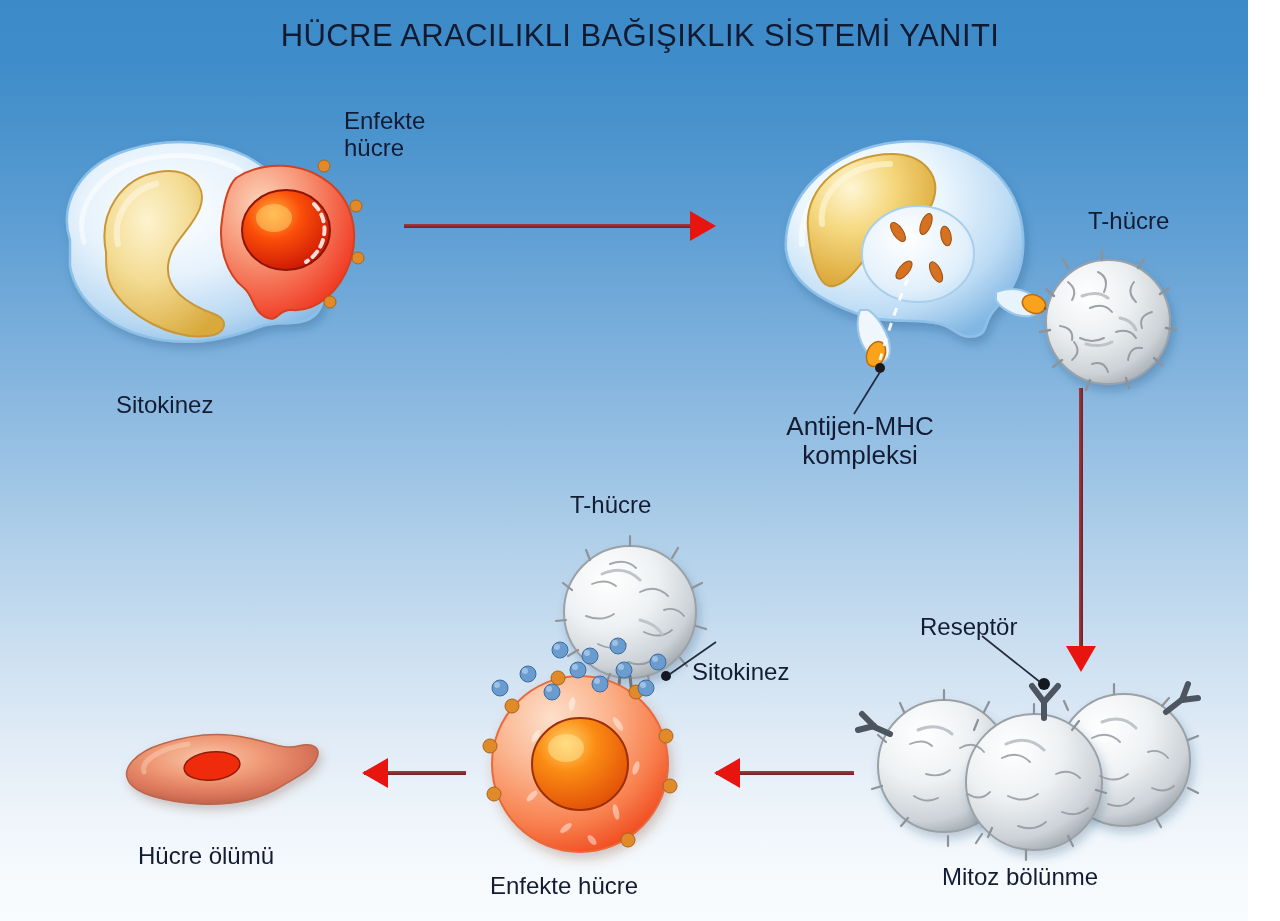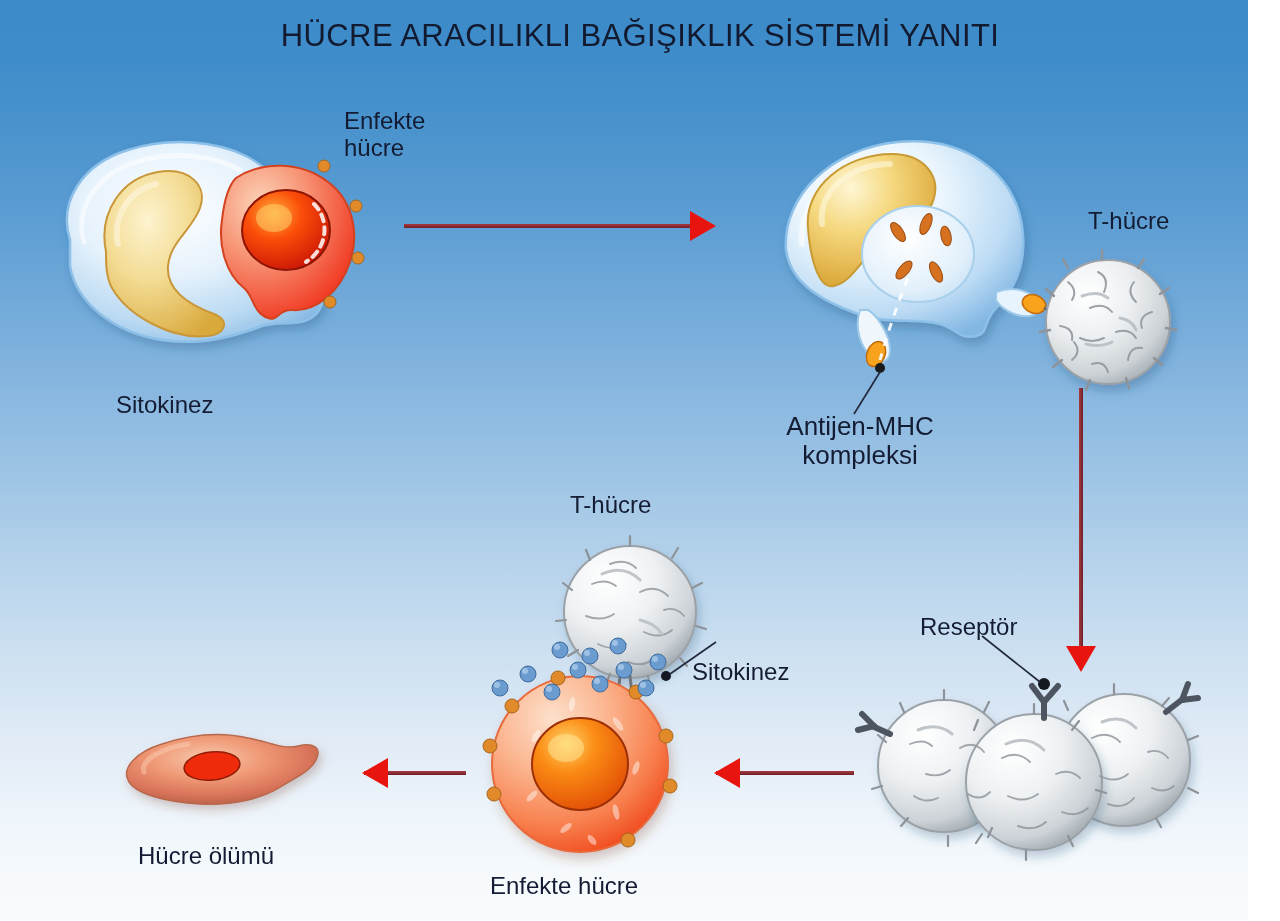--- a/index.html
+++ b/index.html
@@ -381,20 +381,21 @@
         <path d="M326,22 L342,20"></path>
         <path d="M326,22 L332,6"></path>
       </g>
 
       <path class="leader" d="M184,4 L126,-42"></path>
     </svg>
   </div>
 
   <div class="lbl" style="left:920px;top:614px;">Reseptör</div>
 
+  <div class="lbl" style="left:942px;top:864px;">Mitoz bölünme</div>
 
   <div class="arrow h left" style="left:716px;top:758px;width:152px;height:30px;">
     <div class="shaft"></div>
       <div class="head"></div>
   </div>
 
   <div class="cellbox" style="left:548px;top:534px;">
     <svg width="200" height="170" viewBox="0 0 200 170">
       <defs>
         <radialGradient id="atkG" cx="34%" cy="26%" r="82%">

